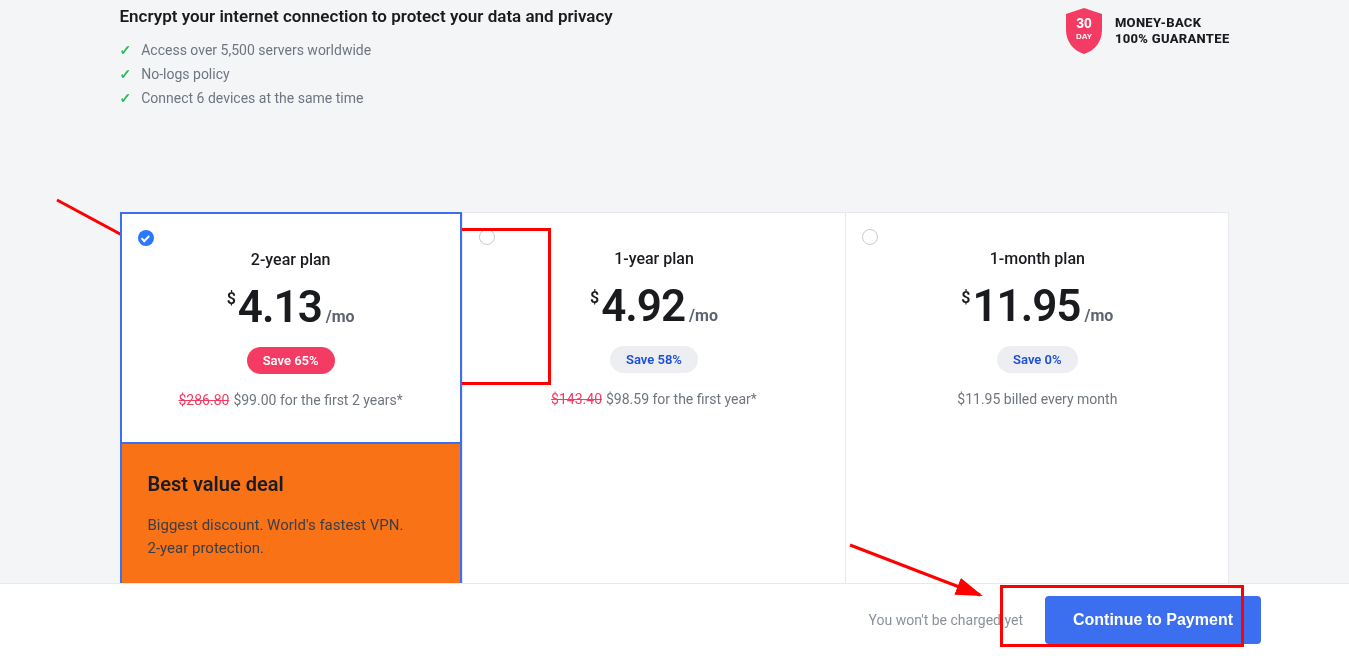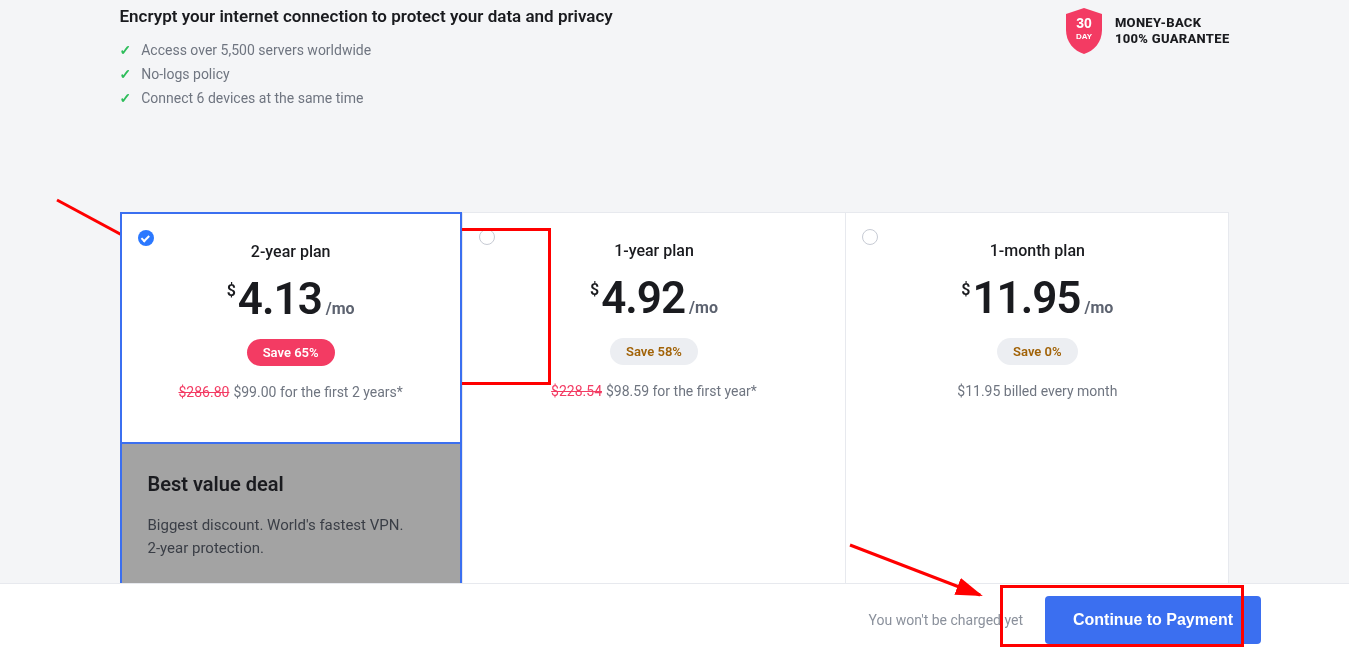--- a/index.html
+++ b/index.html
@@ -37,21 +37,21 @@
 
     .plans {
       display: flex;
       margin-top: 98px;
       border-radius: 4px;
     }
     .plan {
       flex: 1;
       background: #fff;
       border: 1px solid #e7e9ee;
-      padding: 8px 20px 28px;
+      padding: 16px 20px 28px;
       text-align: center;
       position: relative;
       min-height: 232px;
     }
     .plan + .plan { border-left: none; }
     .plan.selected {
       border: 2px solid #3b6ff0;
       z-index: 2;
     }
     .radio {
@@ -70,30 +70,30 @@
     .radio.checked::after{
       content:""; width:6px; height:3px; border-left:2px solid #fff; border-bottom:2px solid #fff; transform: rotate(-45deg) translate(0px,-1px);
     }
     .plan-name { font-size: 16px; font-weight: 500; color: #1a1b1f; margin-top: 20px; margin-bottom: 12px; }
     .price-row { display:flex; align-items:baseline; justify-content:center; gap:2px; margin-bottom: 14px;}
     .currency { font-size: 16px; font-weight:600; color:#1a1b1f; align-self:flex-start; margin-top:8px; }
     .price { font-size: 44px; font-weight: 600; color:#1a1b1f; letter-spacing:-1px;}
     .permo { font-size: 16px; color:#5d6370; font-weight:700; margin-left:2px;}
     .save-badge {
       display:inline-block; border-radius: 999px; padding: 6px 16px; font-size: 13px; font-weight:600;
-      background:#eceef2; color:#a16207;
+      background:#eceef2; color:#1d4ed8;
     }
     .save-badge.hot { background:#f33b63; color:#fff; }
     .fineprint { margin-top: 18px; font-size: 14px; color:#6f7580; }
     .fineprint .strike { color:#f33b63; text-decoration: line-through; margin-right: 4px; }
 
     .best-value {
       border: 2px solid #3b6ff0;
       border-top: none;
-      background: #a3a3a3;
+      background: #f97316;
       padding: 28px 26px 30px;
       text-align: left;
     }
     .best-value h3 { font-size: 20px; font-weight:600; margin-bottom: 18px; color:#1a1b1f;}
     .best-value p { font-size: 15px; color:#3a3e46; line-height:1.5; max-width: 260px;}
 
     .selected-col { display:flex; flex-direction:column; flex:1; }
 
     .footer-bar {
       position: absolute;
@@ -179,21 +179,21 @@
     <div class="plan">
       <div class="radio"></div>
       <div class="plan-name">1-year plan</div>
       <div class="price-row">
         <span class="currency">$</span>
         <span class="price">4.92</span>
         <span class="permo">/mo</span>
       </div>
       <span class="save-badge">Save 58%</span>
       <div class="fineprint">
-        <span class="strike">$228.54</span><span>$98.59 for the first year*</span>
+        <span class="strike">$143.40</span><span>$98.59 for the first year*</span>
       </div>
     </div>
 
     <div class="plan">
       <div class="radio"></div>
       <div class="plan-name">1-month plan</div>
       <div class="price-row">
         <span class="currency">$</span>
         <span class="price">11.95</span>
         <span class="permo">/mo</span>

